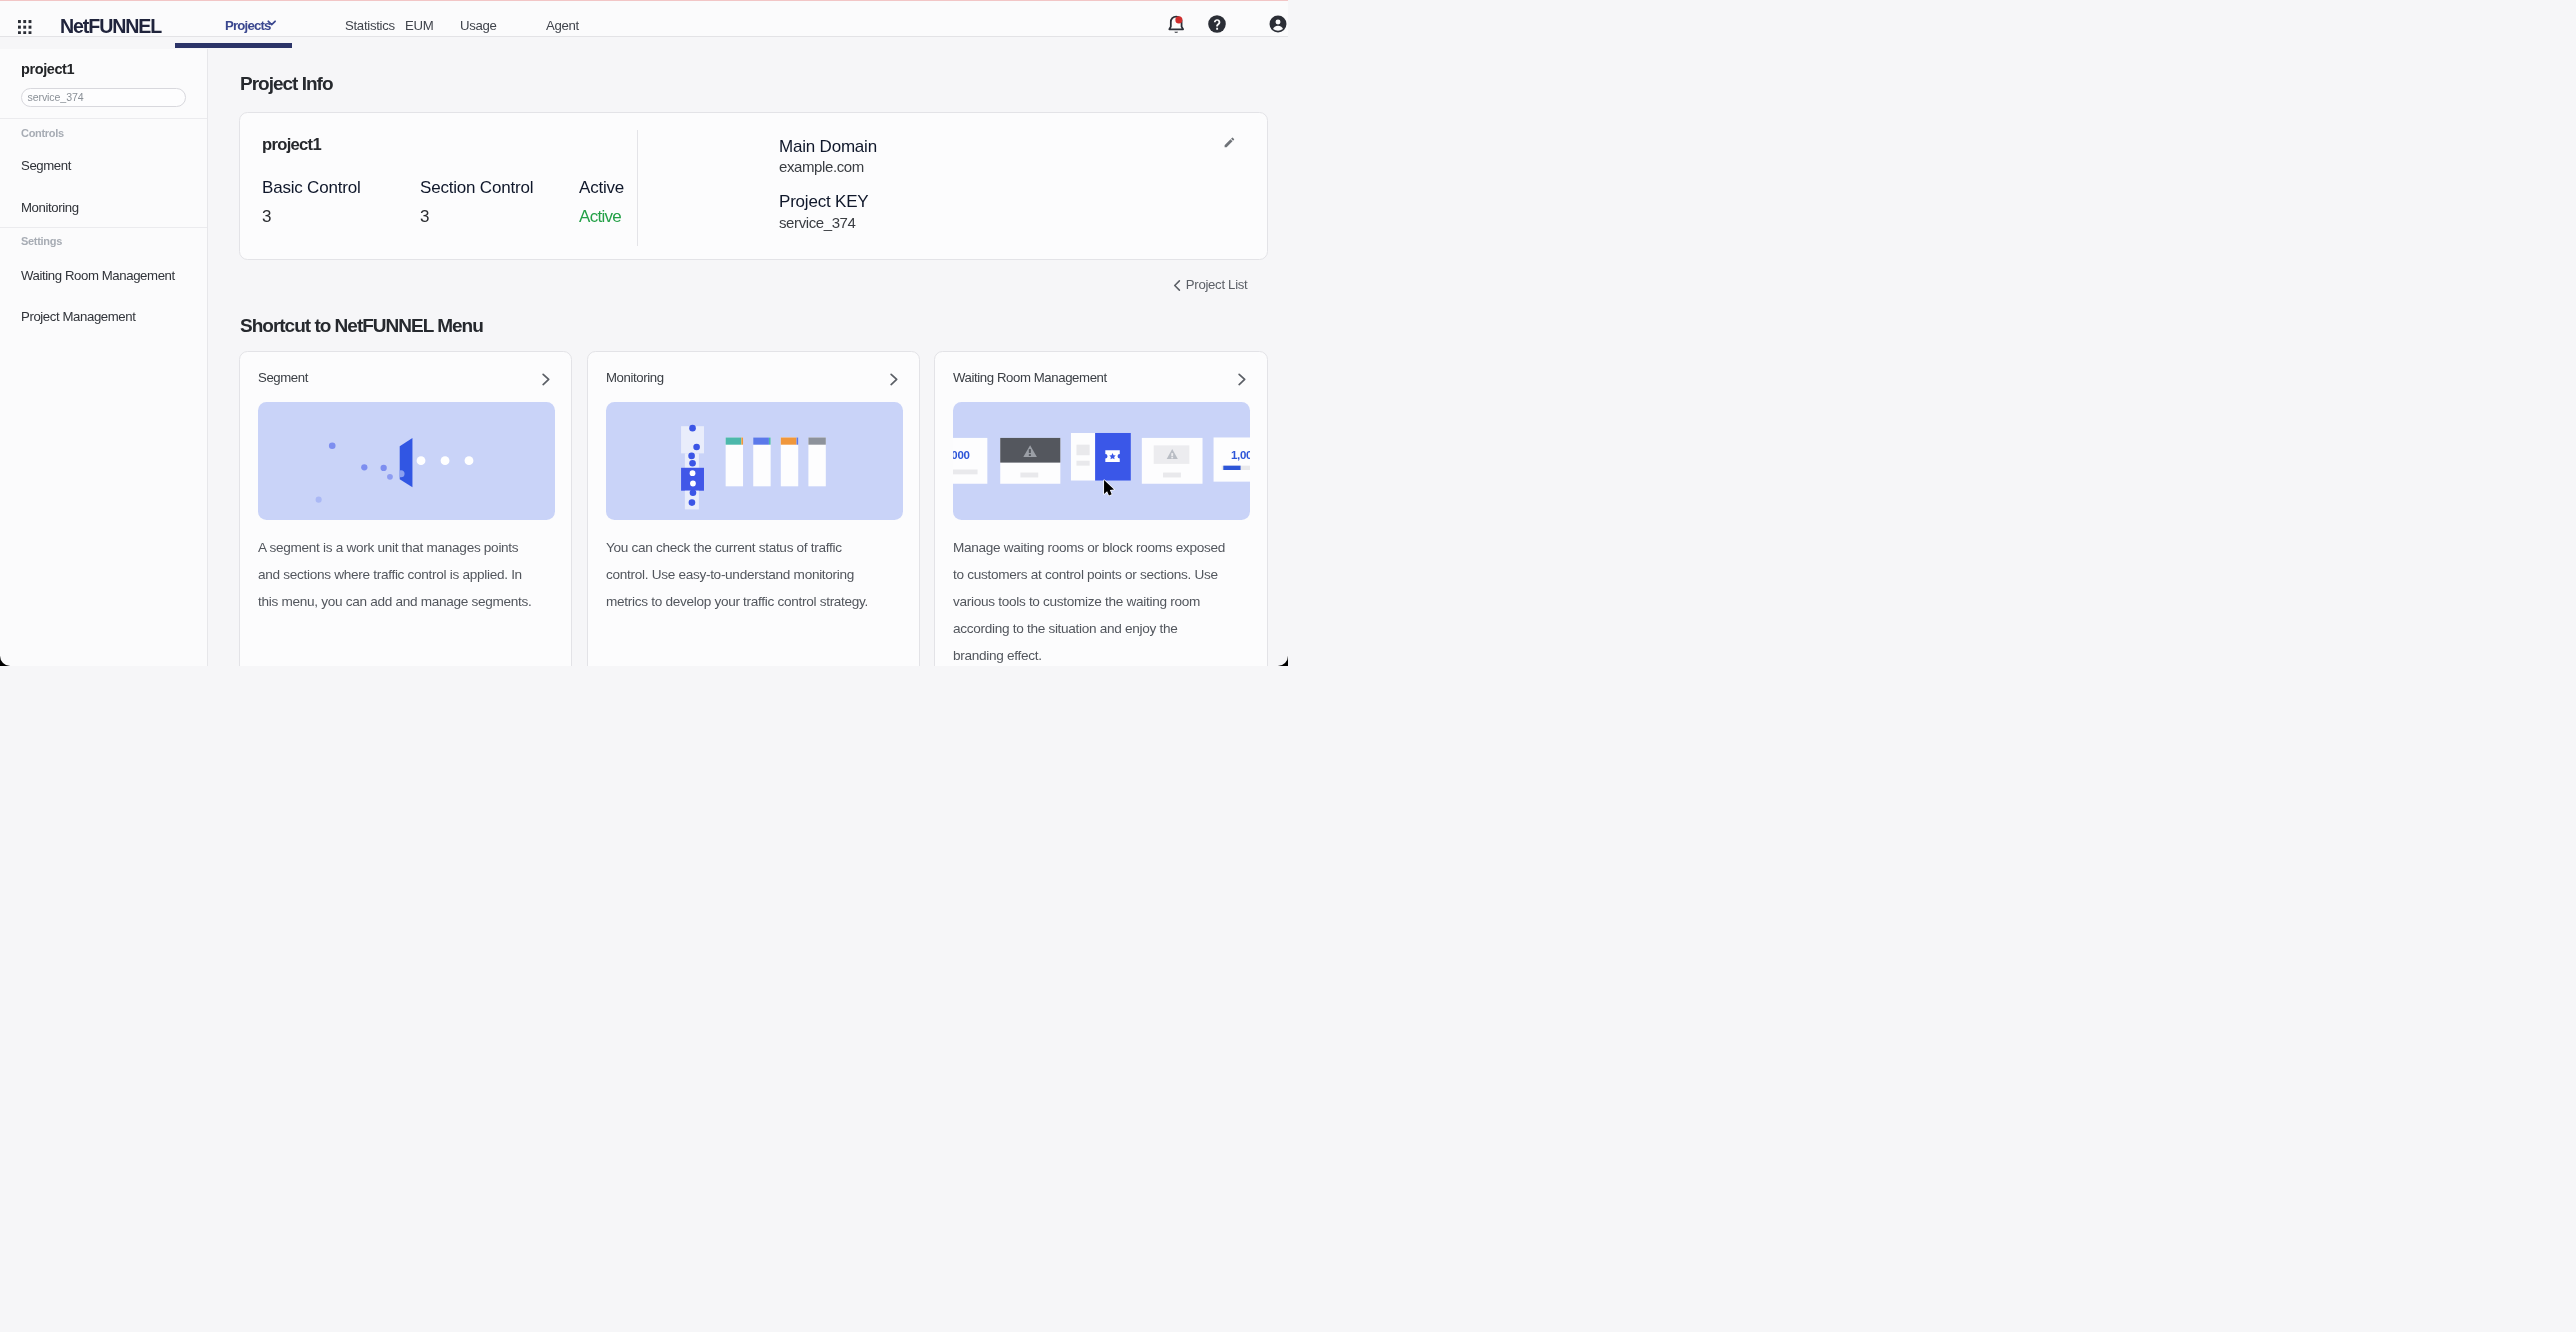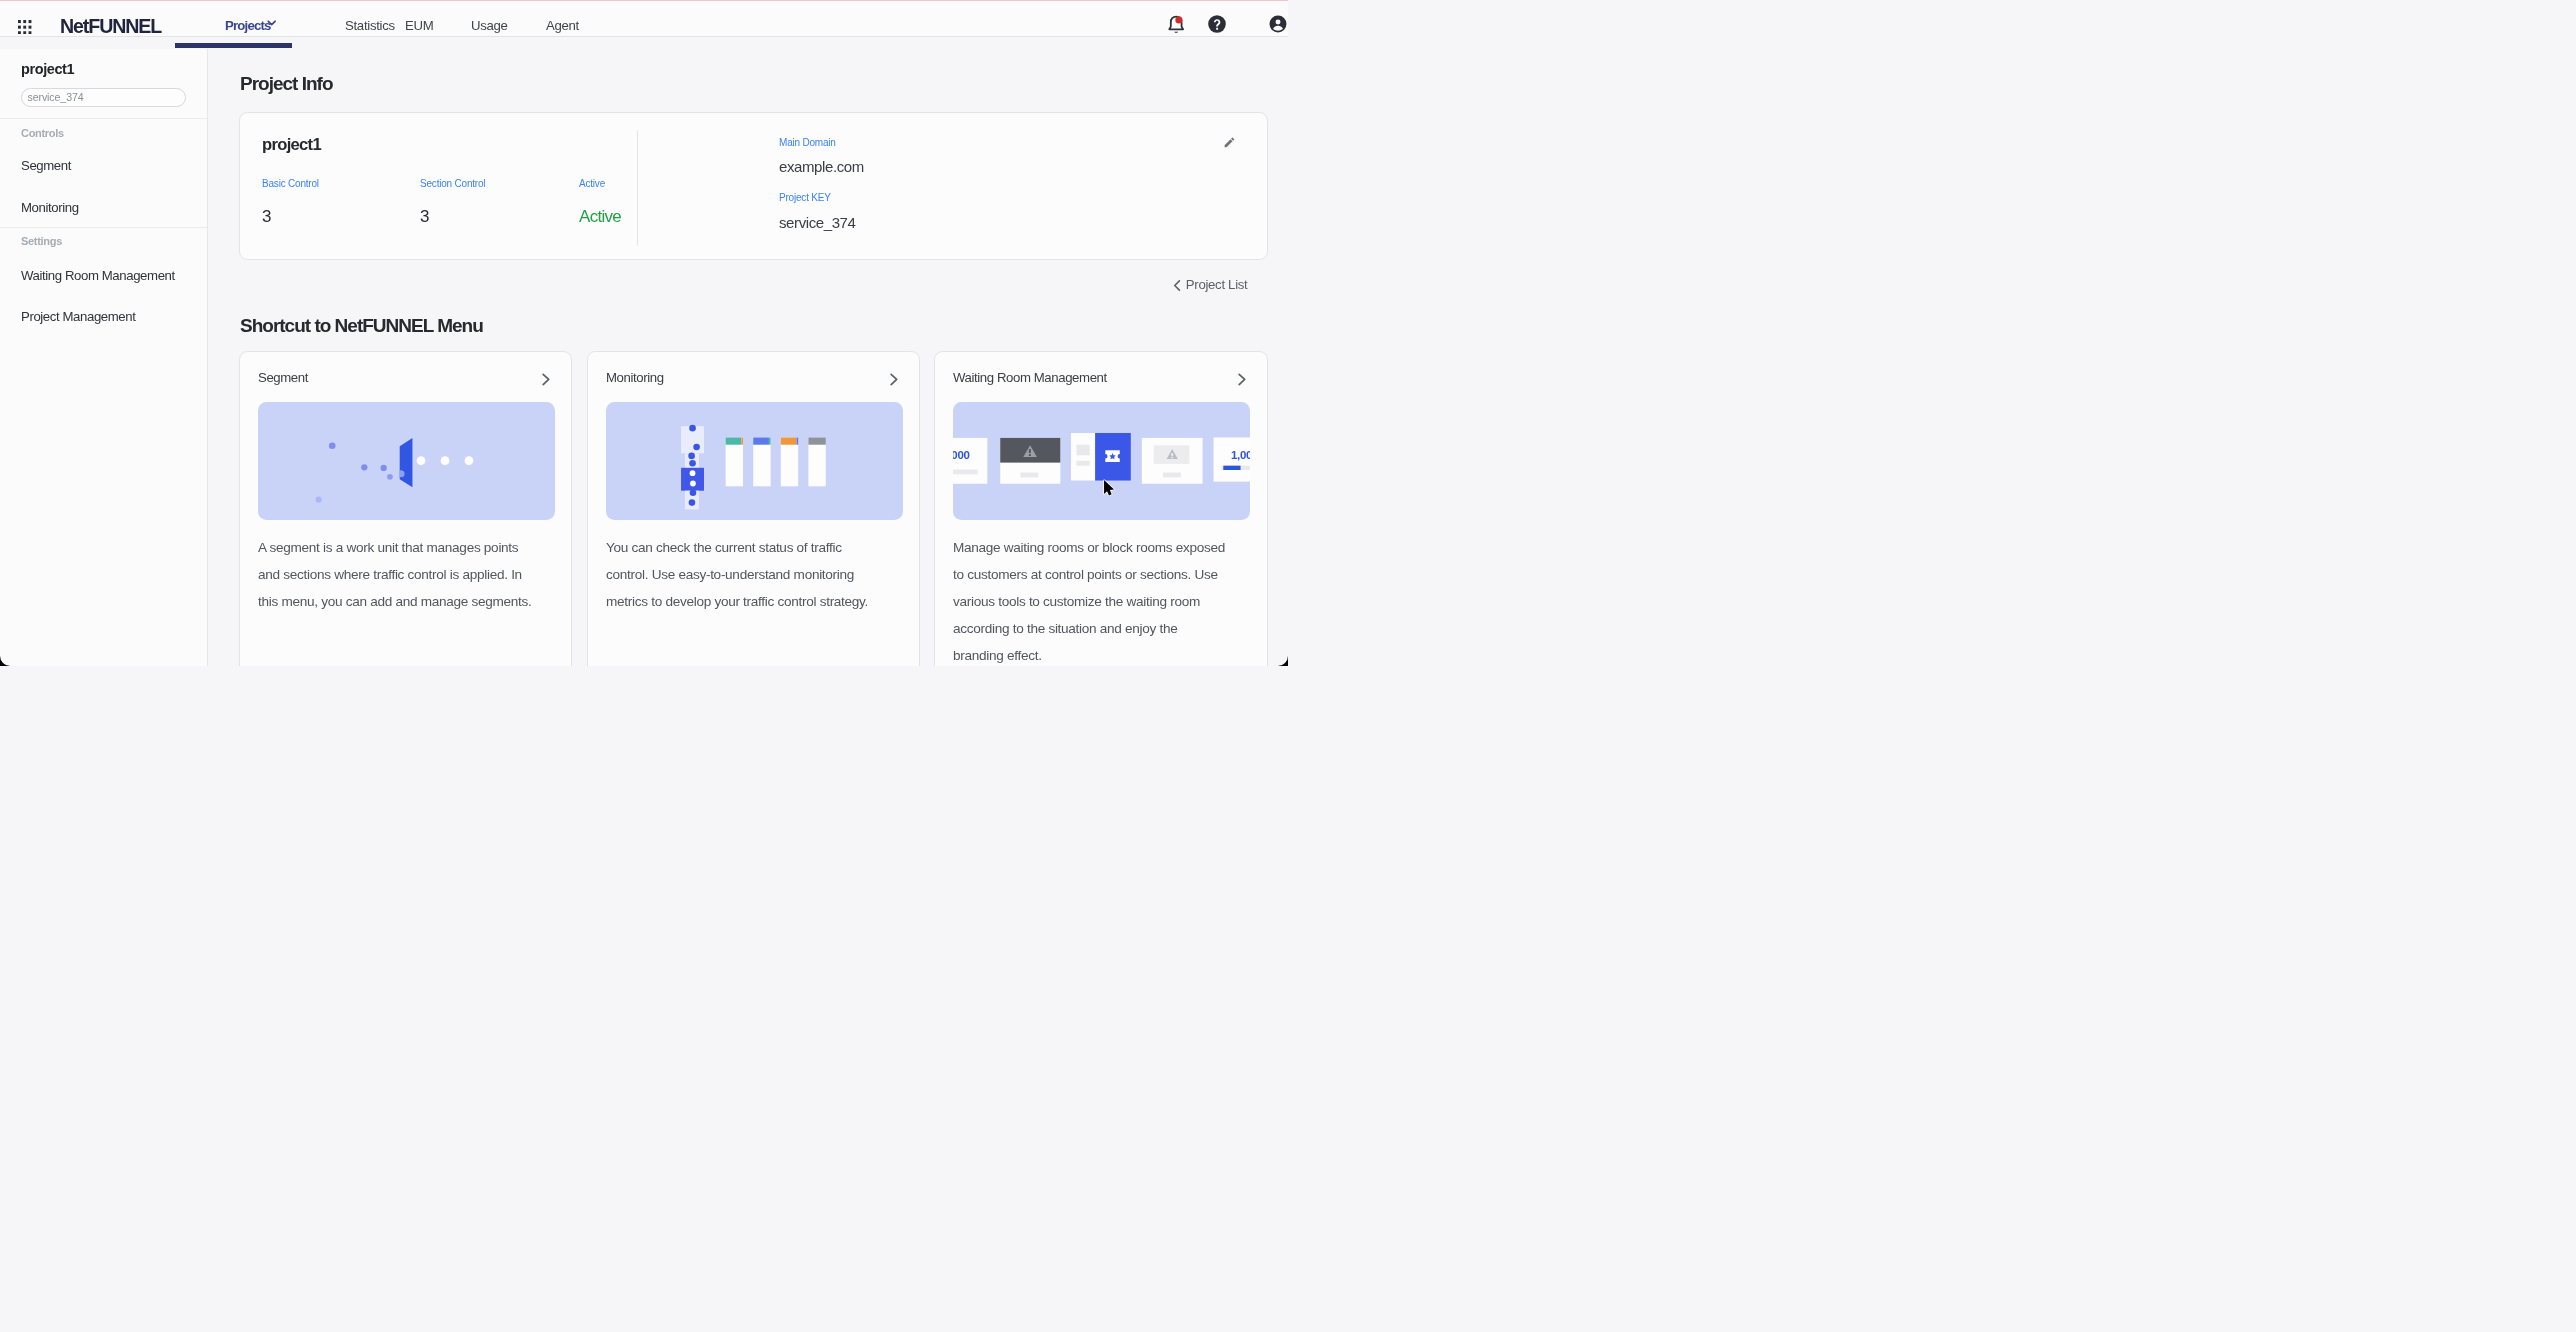--- a/index.html
+++ b/index.html
@@ -17,21 +17,21 @@
 
 
 #side { left:0; top:49px; width:208px; height:617px; background:#fbfbfc; border-right:0.9px solid #e7e7ea; z-index:40; }
 .sdiv { position:absolute; left:0; width:207px; height:0.9px; background:#ebebee; }
 .slabel { position:absolute; left:21px; font-size:11px; font-weight:bold; color:#a7acb4; letter-spacing:-0.3px; }
 .sitem { position:absolute; left:21px; font-size:13.2px; color:#303339; letter-spacing:-0.4px; }
 
 
 h1.t { position:absolute; font-size:19px; font-weight:bold; color:#26292e; letter-spacing:-1px; }
 .card { position:absolute; background:#fcfcfd; border:0.9px solid #e3e3e7; border-radius:8.5px; }
-.lbl { position:absolute; font-size:10px; color:#3b82f6; letter-spacing:-0.2px; }
+.lbl { position:absolute; font-size:17px; color:#0f172a; letter-spacing:-0.2px; }
 .val { position:absolute; font-size:17px; color:#2a2c30; letter-spacing:-0.7px; }
 .illu { position:absolute; left:18px; top:50px; width:297px; height:118px; border-radius:8.5px; background:#c9d3f8; overflow:hidden; }
 .ctitle { position:absolute; left:18px; top:18.3px; font-size:13.2px; color:#3c4046; letter-spacing:-0.4px; }
 .cdesc { position:absolute; left:18px; top:182px; width:311px; font-size:13.6px; line-height:27px; color:#52565d; letter-spacing:-0.3px; }
 .chev { position:absolute; top:21px; right:20.4px; }
 
 
 .corner { position:absolute; bottom:0; width:12px; height:12px; background:#000; z-index:90; }
 .corner .in { position:absolute; width:12px; height:12px; }
 </style>
@@ -52,21 +52,21 @@
         <rect x="12.4" y="13.2" width="3.4" height="3.6"></rect>
     </g>
   </svg>
   <div class="abs" id="logo" style="left:60px; top:14.5px; font-size:19.6px; font-weight:bold; color:#20243c; letter-spacing:-1.1px;">NetFUNNEL</div>
   <span class="navitem" style="left:197px; color:#3a478f; font-weight:bold; letter-spacing:-0.8px;margin-left:28px;">Projects</span>
   <svg class="abs" style="left:267px; top:20.4px;" width="9.4" height="6.8" viewBox="0 0 11 8">
       <path d="M1.5 1.5 L5.5 5.5 L9.5 1.5" fill="none" stroke="#3a478f" stroke-width="2" stroke-linecap="round" stroke-linejoin="round"></path>
     </svg>
   <span class="navitem" style="left:313px;margin-left:32px;">Statistics</span>
   <span class="navitem" style="left:405px;">EUM</span>
-  <span class="navitem" style="left:471px;">Usage</span>
+  <span class="navitem" style="left:460px;">Usage</span>
   <span class="navitem" style="left:546px;">Agent</span>
 
   <svg class="abs" style="left:1166px; top:13.6px;" width="20.4" height="21" viewBox="0 0 24 25">
     <path d="M12 3 C8 3 5.6 5.8 5.6 9.5 L5.6 15 L3.8 18.2 L20.2 18.2 L18.4 15 L18.4 9.5 C18.4 5.8 16 3 12 3 Z" fill="none" stroke="#2b2e36" stroke-width="2.1" stroke-linejoin="round"></path>
     <path d="M9.8 21 A2.4 2.4 0 0 0 14.2 21 Z" fill="#2b2e36"></path>
     <circle cx="15.2" cy="7" r="4.2" fill="#cf2e2e"></circle>
   </svg>
 
   <svg class="abs" style="left:1208px; top:15.3px;" width="18" height="18" viewBox="0 0 21 21">
     <circle cx="10.5" cy="10.5" r="10.25" fill="#2b2e36"></circle>

